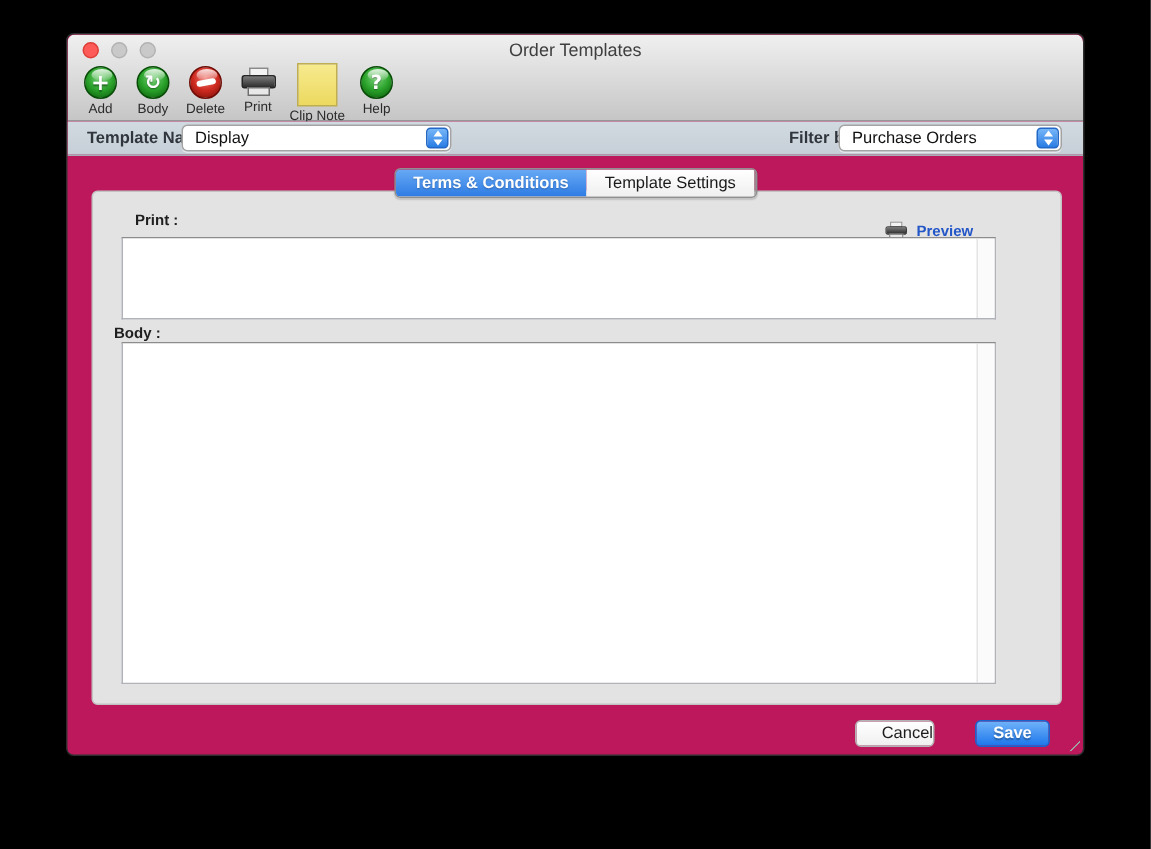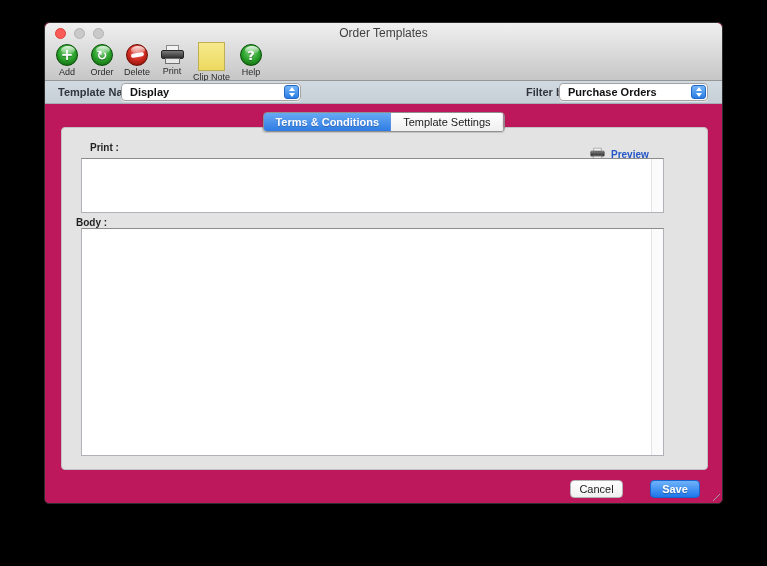--- a/index.html
+++ b/index.html
@@ -61,21 +61,21 @@
     border-bottom:1px solid #a7afb6;
   }
   .fr-label { position:absolute; font-size:11px; font-weight:bold; color:#30363c; top:5px; white-space:nowrap; }
   .fr-label.tn { left:13px; }
   .fr-label.fb { left:481px; }
 
   .dropdown {
     position:absolute; top:2px; height:18px; background:#fff;
     border:1px solid #a3a3a3; border-radius:4px;
     box-shadow:0 1px 0 rgba(255,255,255,0.5);
-    font-size:11px; color:#111; line-height:16px; padding-left:8px;font-weight:bold;
+    font-size:11px; color:#111; line-height:16px; padding-left:8px;
   }
   .dropdown.tn { left:76px; width:180px; }
   .dropdown.fb { left:514px; width:149px; }
   .stepper {
     position:absolute; right:1px; top:1px; width:15px; height:14px; border-radius:3px;
     background:linear-gradient(#76b6f8, #2a7de4); border:1px solid #2368c4;
     display:flex; flex-direction:column; align-items:center; justify-content:center; gap:2px;
   }
   .tri-up    { width:0; height:0; border-left:3px solid transparent; border-right:3px solid transparent; border-bottom:4px solid #fff; }
   .tri-down  { width:0; height:0; border-left:3px solid transparent; border-right:3px solid transparent; border-top:4px solid #fff; }
@@ -112,21 +112,21 @@
     border:none; resize:none; outline:none; background:#fff;
     font-family:"Liberation Sans", sans-serif; font-size:11px; padding:3px 5px;
   }
   .scroll-track { position:absolute; right:0; top:0; bottom:0; width:12px;
                   background:#fbfbfb; border-left:1px solid #e4e4e4; }
 
   
   .btn { position:absolute; top:457px; height:18px; border-radius:4px;
          font-size:11px; text-align:center; line-height:16px; cursor:pointer; }
   .btn.cancel { left:525px; width:53px; background:linear-gradient(#ffffff,#f0f0f0);
-                border:1px solid #b3b3b3; color:#1c1c1c; }
+                border:1px solid #b3b3b3; color:#1c1c1c;text-align:right; }
   .btn.save   { left:605px; width:50px; background:linear-gradient(#6fb2f9,#1d77ec);
                 border:1px solid #1a63cd; color:#fff; font-weight:bold; text-shadow:0 1px 1px rgba(0,0,0,0.3); }
 
   .resize-grip { position:absolute; right:2px; bottom:2px; width:13px; height:13px;
     background:repeating-linear-gradient(135deg, transparent 0 3px, #9f9f9f 3px 4px, transparent 4px 5px);
     clip-path:polygon(100% 0, 100% 100%, 0 100%); }
 </style>
 </head>
 <body>
 
@@ -146,21 +146,21 @@
       <div class="tool">
         <div class="sphere green">
             <span class="glyph">+</span>
           </div>
         <div class="tool-label">Add</div>
       </div>
       <div class="tool">
         <div class="sphere green">
             <span class="glyph small">↻</span>
           </div>
-        <div class="tool-label">Order</div>
+        <div class="tool-label">Body</div>
       </div>
       <div class="tool">
         <div class="sphere red">
             <span class="minus-bar"></span>
           </div>
         <div class="tool-label">Delete</div>
       </div>
       <div class="tool">
         <div class="printer">
           <div class="p-paper"></div>

